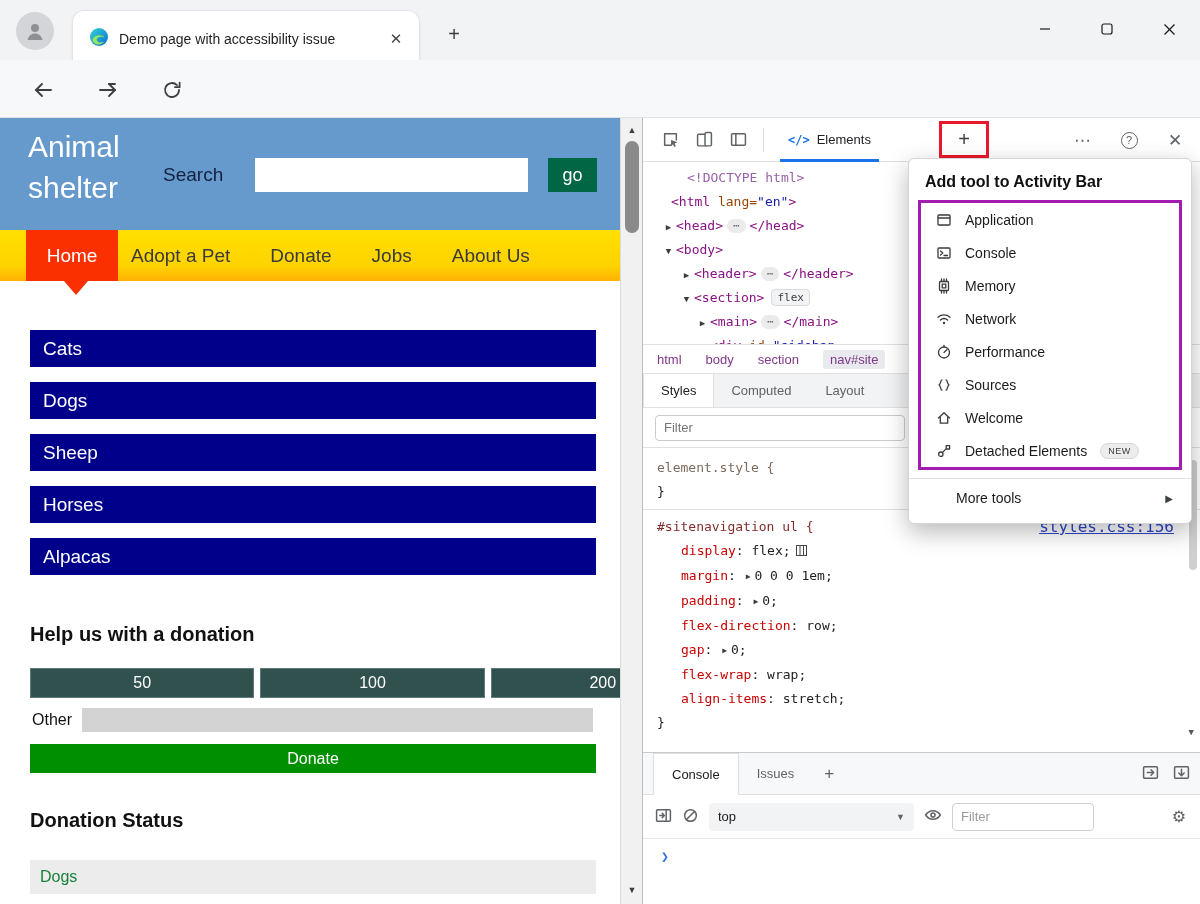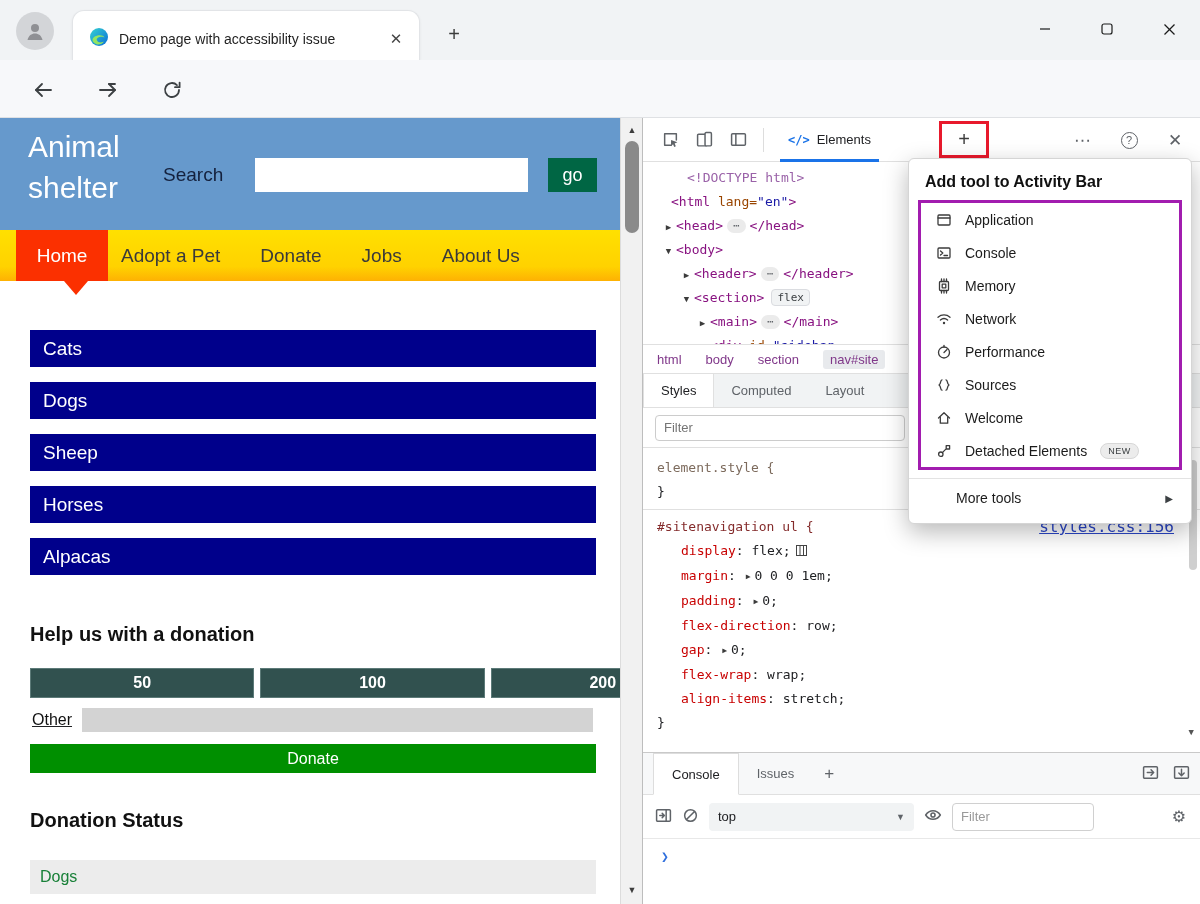--- a/index.html
+++ b/index.html
@@ -25,30 +25,30 @@
   .url .path { color:#6e7075; }
   .more-browser { position:absolute; right:18px; top:72px; width:34px; height:32px; display:flex; align-items:center; justify-content:center; font-size:20px; color:#3c3c3c; letter-spacing:1px; }
 
   
   .webpage { position:absolute; left:0; top:118px; width:620px; height:786px; background:#fff; overflow:hidden; }
   .site-header { position:relative; height:112px; background:#6699cc; }
   .site-title { position:absolute; left:28px; top:8px; width:150px; color:#fff; font-size:30px; line-height:41px; font-weight:400; }
   .search-label { position:absolute; left:163px; top:46px; font-size:19px; color:#14213d; }
   .search-input { position:absolute; left:255px; top:40px; width:273px; height:34px; background:#fff; border:none; outline:none; font-size:16px; padding:0 8px; }
   .go-btn { position:absolute; left:548px; top:40px; width:49px; height:34px; background:#006644; color:#fff; border:none; font-size:18px; }
-  .site-nav { position:relative; height:51px; background:linear-gradient(180deg,#ffe000 0%, #ffd200 72%, #feb103 100%); display:flex; padding-left:16px; }
+  .site-nav { position:relative; height:51px; background:linear-gradient(180deg,#ffe000 0%, #ffd200 72%, #feb103 100%); display:flex; padding-left:26px; }
   .nav-item { font-size:19px; line-height:51px; padding:0 13px; color:#3a3a3a; margin-right:14px; }
   .nav-item.active { background:#fb3000; color:#fff; width:92px; padding:0; text-align:center; margin-right:0; }
   .home-pointer { position:absolute; left:64px; top:51px; width:0; height:0; border-left:12px solid transparent; border-right:12px solid transparent; border-top:14px solid #fb3000; }
   .animal-list { margin-top:49px; }
   .animal-bar { width:566px; height:37px; margin:0 0 15px 30px; background:#00008b; color:#fff; font-size:19px; line-height:37px; padding-left:13px; }
   .donate-heading { margin:48px 0 0 30px; font-size:20px; font-weight:bold; color:#111; }
-  .amount-row { display:flex; gap:6px; margin:22px 0 0 30px; width:685px;font-weight:bold; }
+  .amount-row { display:flex; gap:6px; margin:22px 0 0 30px; width:685px; }
   .amount-btn { flex:1; height:30px; background:#31514f; border:1px solid #5c7a78; color:#fff; font-size:16px; text-align:center; line-height:28px; }
-  .other-row { display:flex; align-items:center; margin:10px 0 0 32px;text-decoration:underline; }
+  .other-row { display:flex; align-items:center; margin:10px 0 0 32px; }
   .other-label { font-size:16px; color:#111; }
   .other-input { margin-left:10px; width:511px; height:24px; background:#d3d3d3; border:none; outline:none; padding:0 6px; font-size:14px; }
   .donate-btn { width:566px; height:29px; margin:12px 0 0 30px; background:#008f00; color:#fff; font-size:16px; text-align:center; line-height:29px; }
   .status-heading { margin:36px 0 0 30px; font-size:20px; font-weight:bold; color:#111; }
   .status-row { width:566px; height:34px; margin:28px 0 0 30px; background:#ececec; font-size:16px; line-height:34px; padding-left:10px; color:#188038; }
 
   
   .page-scrollbar { position:absolute; left:620px; top:118px; width:22px; height:786px; background:#f1f1f1; border-left:1px solid #dcdcdc; }
   .sb-arrow { position:absolute; left:0; width:22px; height:20px; display:flex; align-items:center; justify-content:center; font-size:9px; color:#3c3c3c; }
   .sb-thumb { position:absolute; left:4px; top:23px; width:14px; height:92px; background:#8a8a8a; border-radius:7px; }

